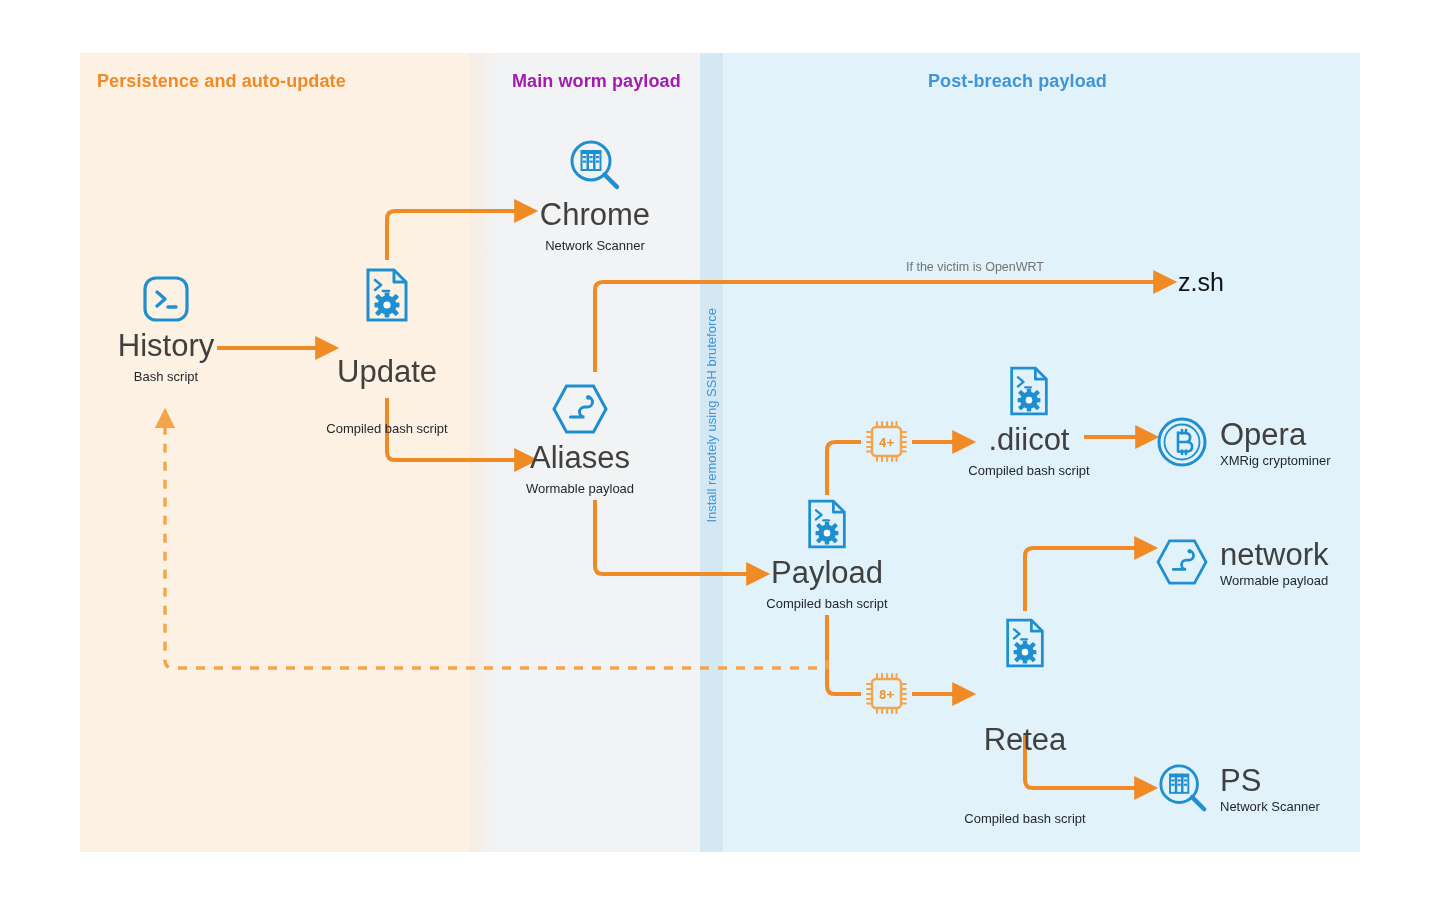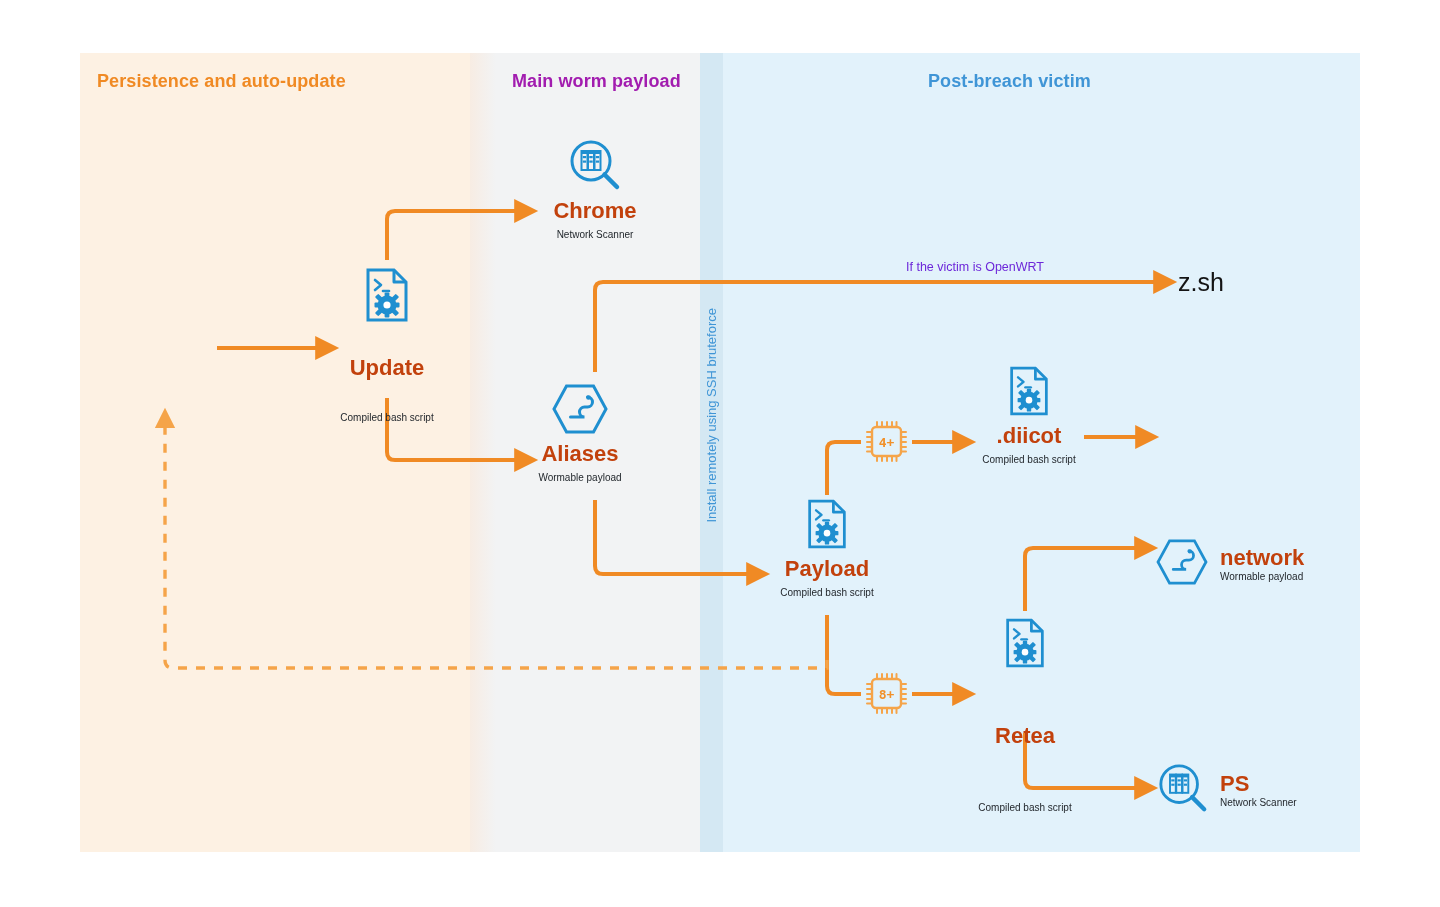--- a/index.html
+++ b/index.html
@@ -4,49 +4,49 @@
 <style>
   html,body{margin:0;padding:0;background:#ffffff;}
   body{width:1440px;height:907px;font-family:"Liberation Sans",sans-serif;overflow:hidden;}
   #stage{position:relative;width:1304px;height:907px;background:#ffffff;}
 
   .band{position:absolute;top:53px;height:799px;}
   .band-title{position:absolute;font-size:18px;font-weight:700;letter-spacing:.1px;white-space:nowrap;}
 
   .node{position:absolute;display:flex;flex-direction:column;align-items:center;}
   .node .ico{display:block;}
-  .node .nm{font-size:22px;font-weight:700;color:#c2410c;line-height:1.05;white-space:nowrap;margin-top:3px;}
-  .node .sub{font-size:10px;color:#23282d;line-height:1.15;white-space:nowrap;margin-top:7px;}
+  .node .nm{font-size:31px;font-weight:400;color:#404040;line-height:1.05;white-space:nowrap;margin-top:3px;}
+  .node .sub{font-size:13px;color:#23282d;line-height:1.15;white-space:nowrap;margin-top:7px;}
 
   .node.row{flex-direction:row;align-items:center;gap:11px;}
   .node.row .txt{display:flex;flex-direction:column;align-items:flex-start;}
   .node.row .nm{margin-top:0;}
   .node.row .sub{margin-top:2px;}
 
   .plain{position:absolute;font-size:25px;font-weight:400;color:#141414;white-space:nowrap;}
-  .edgelabel{position:absolute;font-size:12.5px;color:#6d28d9;white-space:nowrap;}
+  .edgelabel{position:absolute;font-size:12.5px;color:#737373;white-space:nowrap;}
   .vlabel{position:absolute;font-size:13px;color:#3f95d6;white-space:nowrap;
           writing-mode:vertical-rl;transform:rotate(180deg);transform-origin:center;}
   svg.lines{position:absolute;left:0;top:0;width:1440px;height:907px;pointer-events:none;}
   .chipnum{position:absolute;font-size:13px;font-weight:700;color:#f1912b;font-family:"DejaVu Sans Mono",monospace;}
 </style>
 </head>
 <body>
 
 <div id="stage">
 
   <div class="band" style="left:80px;width:390px;background:#fdf1e3;"></div>
   <div class="band" style="left:470px;width:26px;background:linear-gradient(90deg,#f7ece3,#f2f3f4);"></div>
   <div class="band" style="left:496px;width:204px;background:#f2f3f4;"></div>
   <div class="band" style="left:700px;width:23px;background:#d4e8f3;"></div>
   <div class="band" style="left:723px;width:637px;background:#e2f2fb;"></div>
 
   <div class="band-title" style="left:97px;top:71px;color:#f08a24;">Persistence and auto-update</div>
   <div class="band-title" style="left:512px;top:71px;color:#a21caf;">Main worm payload</div>
-  <div class="band-title" style="left:928px;top:71px;color:#3f95d6;">Post-breach victim</div>
+  <div class="band-title" style="left:928px;top:71px;color:#3f95d6;">Post-breach payload</div>
 
   <svg class="lines" viewBox="0 0 1440 907">
     <defs>
       <marker id="ah" markerWidth="9" markerHeight="9" refX="1.2" refY="3" orient="auto" markerUnits="strokeWidth">
         <path d="M0,0 L6,3 L0,6 z" fill="#f08a24"></path>
       </marker>
       <marker id="ahu" markerWidth="9" markerHeight="9" refX="1.2" refY="3" orient="auto" markerUnits="strokeWidth">
         <path d="M0,0 L6,3 L0,6 z" fill="#f5a449"></path>
       </marker>
     </defs>
@@ -79,20 +79,31 @@
 
     <g fill="none" stroke="#f5a449" stroke-width="3.4" stroke-dasharray="9 9" stroke-linecap="butt">
       <path d="M827,660 L827,668 Q827,668 819,668 L173,668 Q165,668 165,660 L165,424" marker-end="url(#ahu)"></path>
     </g>
   </svg>
 
   <div class="vlabel" style="left:704px;top:308px;">Install remotely using SSH bruteforce</div>
 
   <div class="edgelabel" style="left:906px;top:260px;">If the victim is OpenWRT</div>
 
+  <div class="node" style="left:105px;top:275px;width:122px;">
+    <span class="ico">
+      <svg width="48" height="48" viewBox="0 0 48 48">
+        <rect x="3" y="3" width="42" height="42" rx="11" ry="11" fill="none" stroke="#1f8fd0" stroke-width="3.2"></rect>
+        <path d="M15 17 L23 24 L15 31" fill="none" stroke="#1f8fd0" stroke-width="3.4" stroke-linecap="round" stroke-linejoin="round"></path>
+        <path d="M26 32 L34 32" fill="none" stroke="#1f8fd0" stroke-width="3.4" stroke-linecap="round"></path>
+      </svg>
+    </span>
+    <div class="nm">History</div>
+    <div class="sub">Bash script</div>
+  </div>
 
   <div class="node" style="left:320px;top:267px;width:134px;gap:26px;">
     <span class="ico">
       <svg width="46" height="56" viewBox="0 0 46 56">
         <path d="M4 3 H30 L42 15 V53 H4 Z" fill="none" stroke="#1f8fd0" stroke-width="3"></path>
         <path d="M30 3 V15 H42" fill="none" stroke="#1f8fd0" stroke-width="3" stroke-linejoin="round"></path>
         <path d="M11 13 L17 18 L11 23" fill="none" stroke="#1f8fd0" stroke-width="2.6" stroke-linecap="round" stroke-linejoin="round"></path>
         <path d="M19 24 L25 24" fill="none" stroke="#1f8fd0" stroke-width="2.6" stroke-linecap="round"></path>
         <g fill="#1f8fd0">
           <circle cx="23" cy="38" r="9.5"></circle>
@@ -254,20 +265,40 @@
           <rect x="12.3" y="42.5" width="4.8" height="6" rx="1" transform="rotate(45 14.7 45.5)"></rect>
           <rect x="28.9" y="42.5" width="4.8" height="6" rx="1" transform="rotate(-45 31.3 45.5)"></rect>
         </g>
         <circle cx="23" cy="38" r="3.6" fill="#ffffff"></circle>
       </svg>
     </span>
     <div class="nm">.diicot</div>
     <div class="sub">Compiled bash script</div>
   </div>
 
+  <div class="node row" style="left:1155px;top:415px;">
+    <span class="ico">
+      <svg width="54" height="54" viewBox="0 0 54 54">
+        <circle cx="27" cy="27" r="23" fill="none" stroke="#1f8fd0" stroke-width="3"></circle>
+        <circle cx="27" cy="27" r="17.5" fill="none" stroke="#1f8fd0" stroke-width="1.8"></circle>
+        <g stroke="#1f8fd0" stroke-width="2.6" stroke-linecap="round" fill="none">
+          <path d="M23 17.5 V36.5"></path>
+          <path d="M27 15 V18.5"></path>
+            <path d="M27 35.5 V39"></path>
+          <path d="M31 15 V18.5"></path>
+            <path d="M31 35.5 V39"></path>
+        </g>
+        <path d="M23 18 H31.5 a4.6 4.6 0 0 1 0 9 H23 M23 27 H33 a4.8 4.8 0 0 1 0 9.5 H23" fill="none" stroke="#1f8fd0" stroke-width="2.6" stroke-linejoin="round"></path>
+      </svg>
+    </span>
+    <span class="txt">
+      <span class="nm">Opera</span>
+      <span class="sub">XMRig cryptominer</span>
+    </span>
+  </div>
 
   <div class="node row" style="left:1155px;top:538px;">
     <span class="ico">
       <svg width="54" height="48" viewBox="0 0 58 52">
         <path d="M15.5 3 H42.5 L55 26 L42.5 49 H15.5 L3 26 Z" fill="none" stroke="#1f8fd0" stroke-width="3"></path>
         <path d="M36.5 14 a5 5 0 0 1 0 10 h-3 a5 5 0 0 0 0 10 h-14" fill="none" stroke="#1f8fd0" stroke-width="3" stroke-linecap="round"></path>
         <circle cx="37.5" cy="14.5" r="2.3" fill="#1f8fd0"></circle>
       </svg>
     </span>
     <span class="txt">

